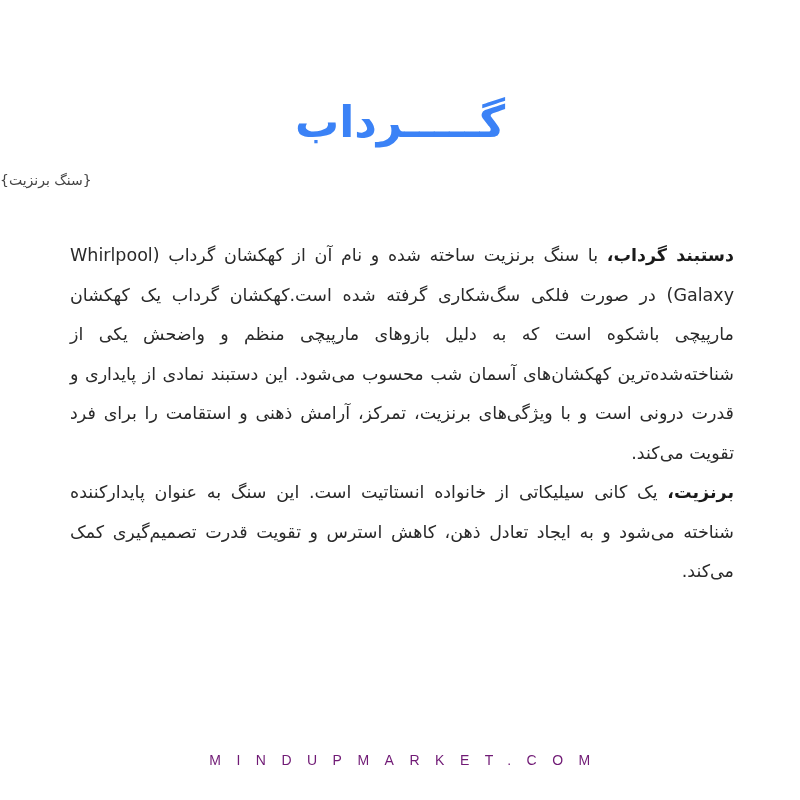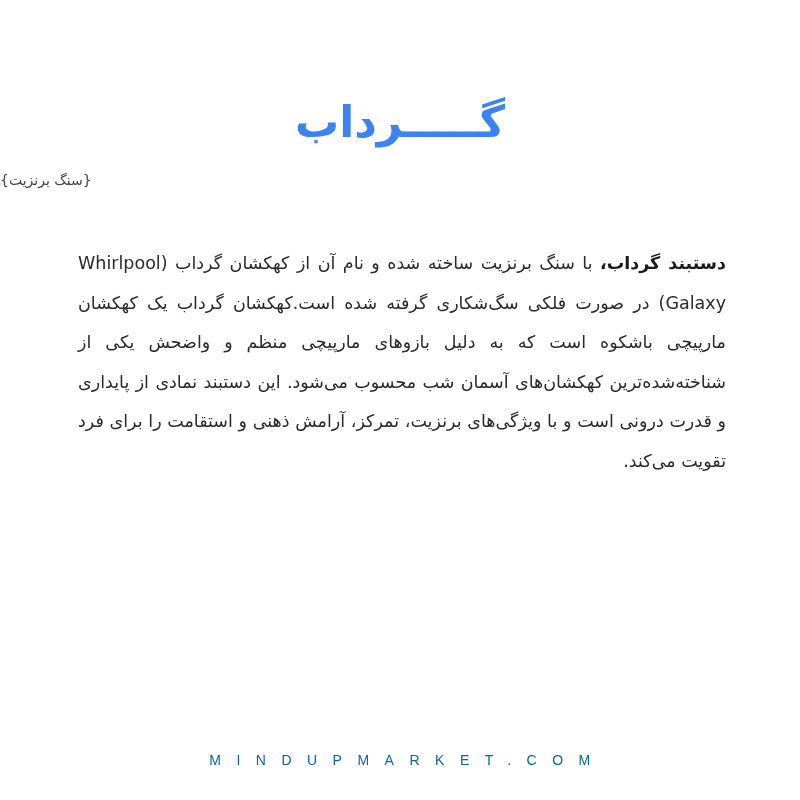--- a/index.html
+++ b/index.html
@@ -44,44 +44,45 @@
       left: 70px;
       width: 664px;
       direction: rtl;
       text-align: justify;
       text-align-last: right;
       font-size: 17.5px;
       line-height: 39.5px;
       color: #2a2a2a;
     }
     .body-text p {
-      margin: 8px;
+      margin: 0;
     }
     .body-text b {
       font-weight: bold;
       color: #1a1a1a;
     }
     .footer {
       position: absolute;
       top: 752px;
       left: 0;
       width: 800px;
       text-align: center;
       font-family: "Liberation Sans", sans-serif;
       font-size: 14px;
       letter-spacing: 15.5px;
-      color: #0369a1;
+      color: #701a75;
       padding-left: 15px;
       box-sizing: border-box;
     }
   </style>
 </head>
 <body>
 
 <div class="title">گـــــرداب</div>
 
 <div class="subtitle">{سنگ برنزیت}</div>
 
 <div class="body-text">
   <p><b>دستبند گرداب،</b><span> با سنگ برنزیت ساخته شده و نام آن از کهکشان گرداب (Whirlpool Galaxy) در صورت فلکی سگ‌شکاری گرفته شده است.کهکشان گرداب یک کهکشان مارپیچی باشکوه است که به دلیل بازوهای مارپیچی منظم و واضحش یکی از شناخته‌شده‌ترین کهکشان‌های آسمان شب محسوب می‌شود. این دستبند نمادی از پایداری و قدرت درونی است و با ویژگی‌های برنزیت، تمرکز، آرامش ذهنی و استقامت را برای فرد تقویت می‌کند.</span></p>
+  <p><b>برنزیت،</b><span> یک کانی سیلیکاتی از خانواده انستاتیت است. این سنگ به عنوان پایدارکننده شناخته می‌شود و به ایجاد تعادل ذهن، کاهش استرس و تقویت قدرت تصمیم‌گیری کمک می‌کند.</span></p>
 </div>
 
 <div class="footer">MINDUPMARKET.COM</div>
 
 </body></html>

